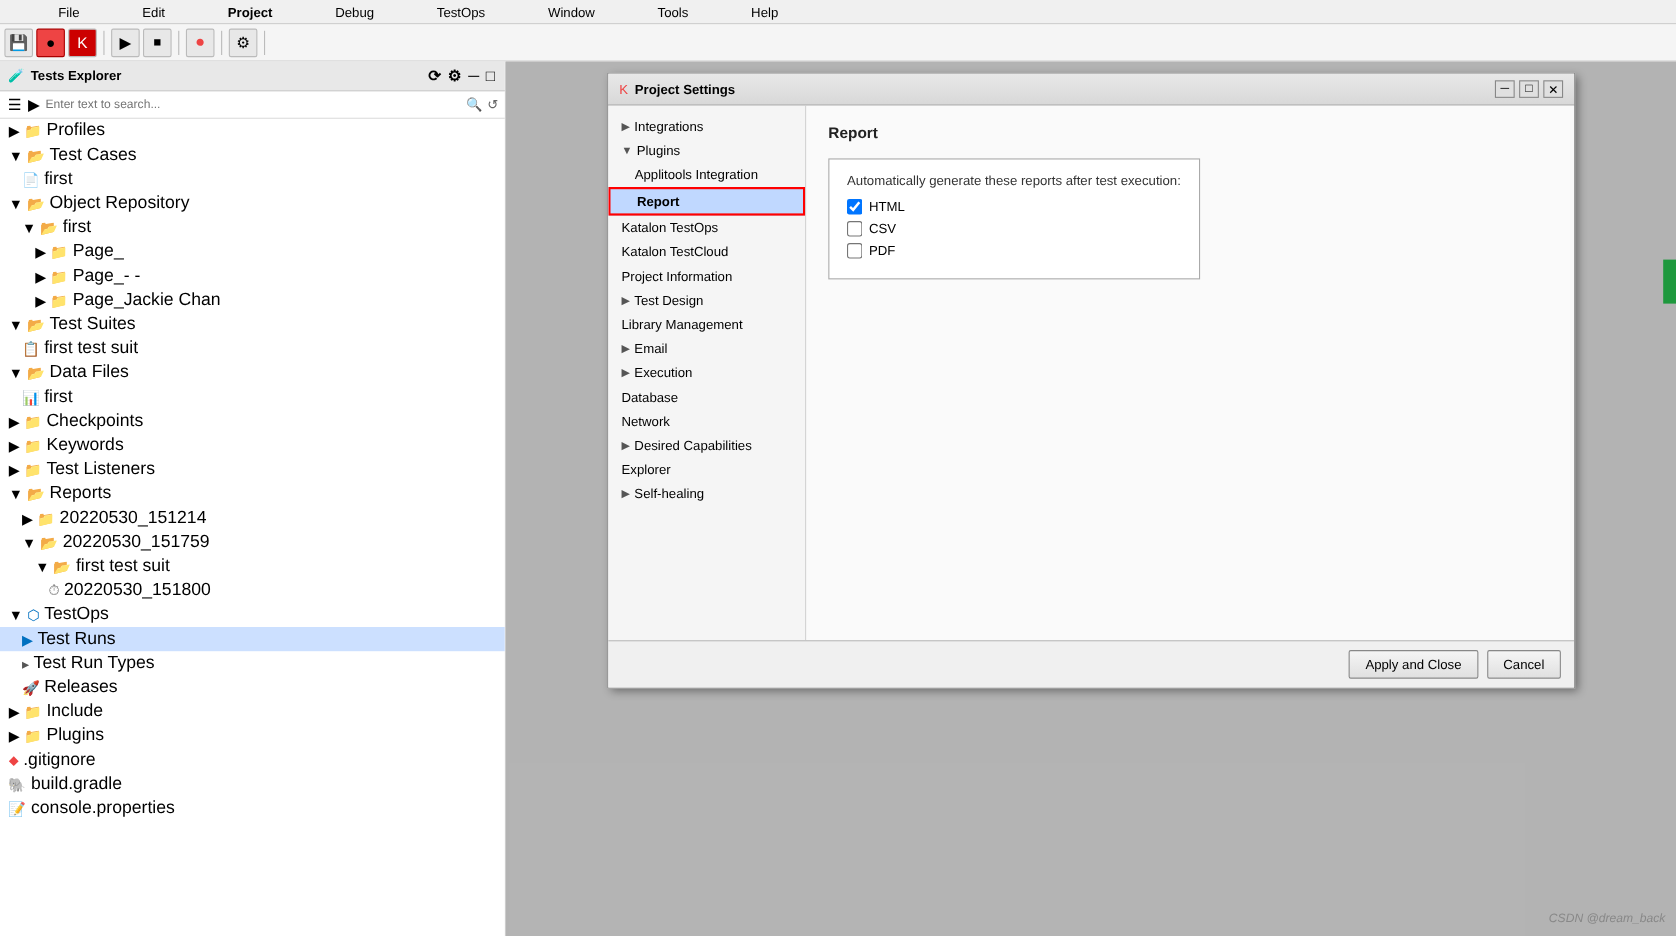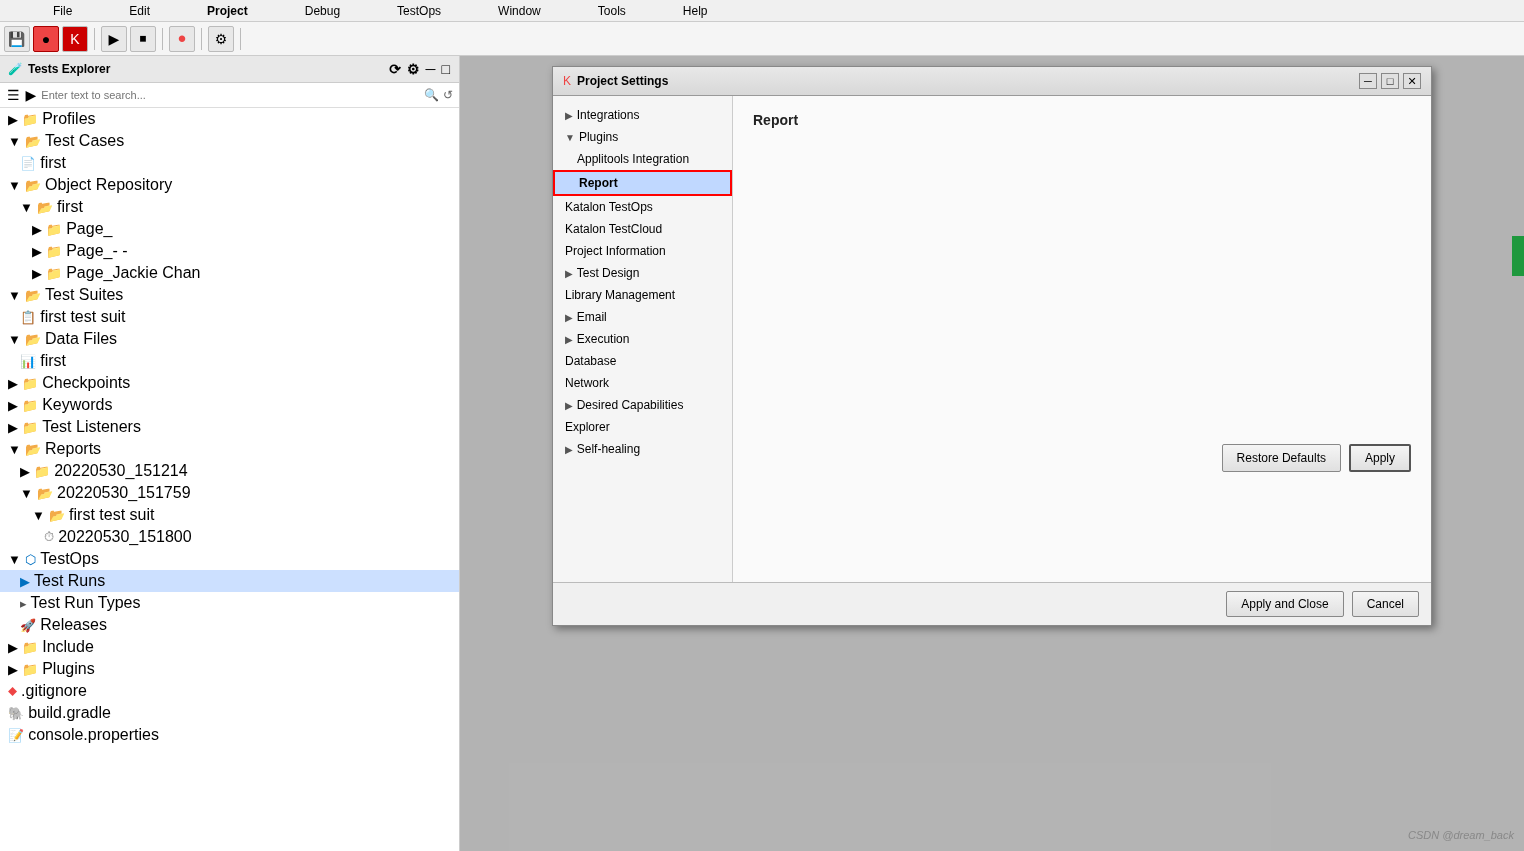--- a/index.html
+++ b/index.html
@@ -561,26 +561,43 @@
             </div>
             <div class="sidebar-item">
               <span class="sidebar-arrow">▶</span>
               <span>Self-healing</span>
             </div>
           </div>
 
           <div class="dialog-content">
             <div class="dialog-section-title">Report</div>
 
+            <div class="report-box">
+              <div class="report-label">Automatically generate these reports after test execution:</div>
+
+              
+              <div class="checkbox-row">
+                <input type="checkbox" id="cb-html" checked="" style="">
+                <label class="checkbox-label" for="cb-html">HTML</label>
+              </div>
+
+              
+              <div class="checkbox-row">
+                <input type="checkbox" id="cb-csv" style="">
+                <label class="checkbox-label" for="cb-csv">CSV</label>
+              </div>
+
+              
+              <div class="checkbox-row">
+                <input type="checkbox" id="cb-pdf" style="">
+                <label class="checkbox-label" for="cb-pdf">PDF</label>
+              </div>
+            </div>
 
             
-            <div style="display:flex; justify-content:flex-end; margin-top: auto; padding-top: 300px; gap: 8px;">
-              <button class="footer-btn">Restore Defaults</button>
-              <button class="footer-btn primary" style="border: 2px solid #555;">Apply</button>
-            </div>
           </div>
         </div>
 
         <div class="bottom-footer">
           <button class="footer-btn">Apply and Close</button>
           <button class="footer-btn">Cancel</button>
         </div>
 
       </div>
     </div>

